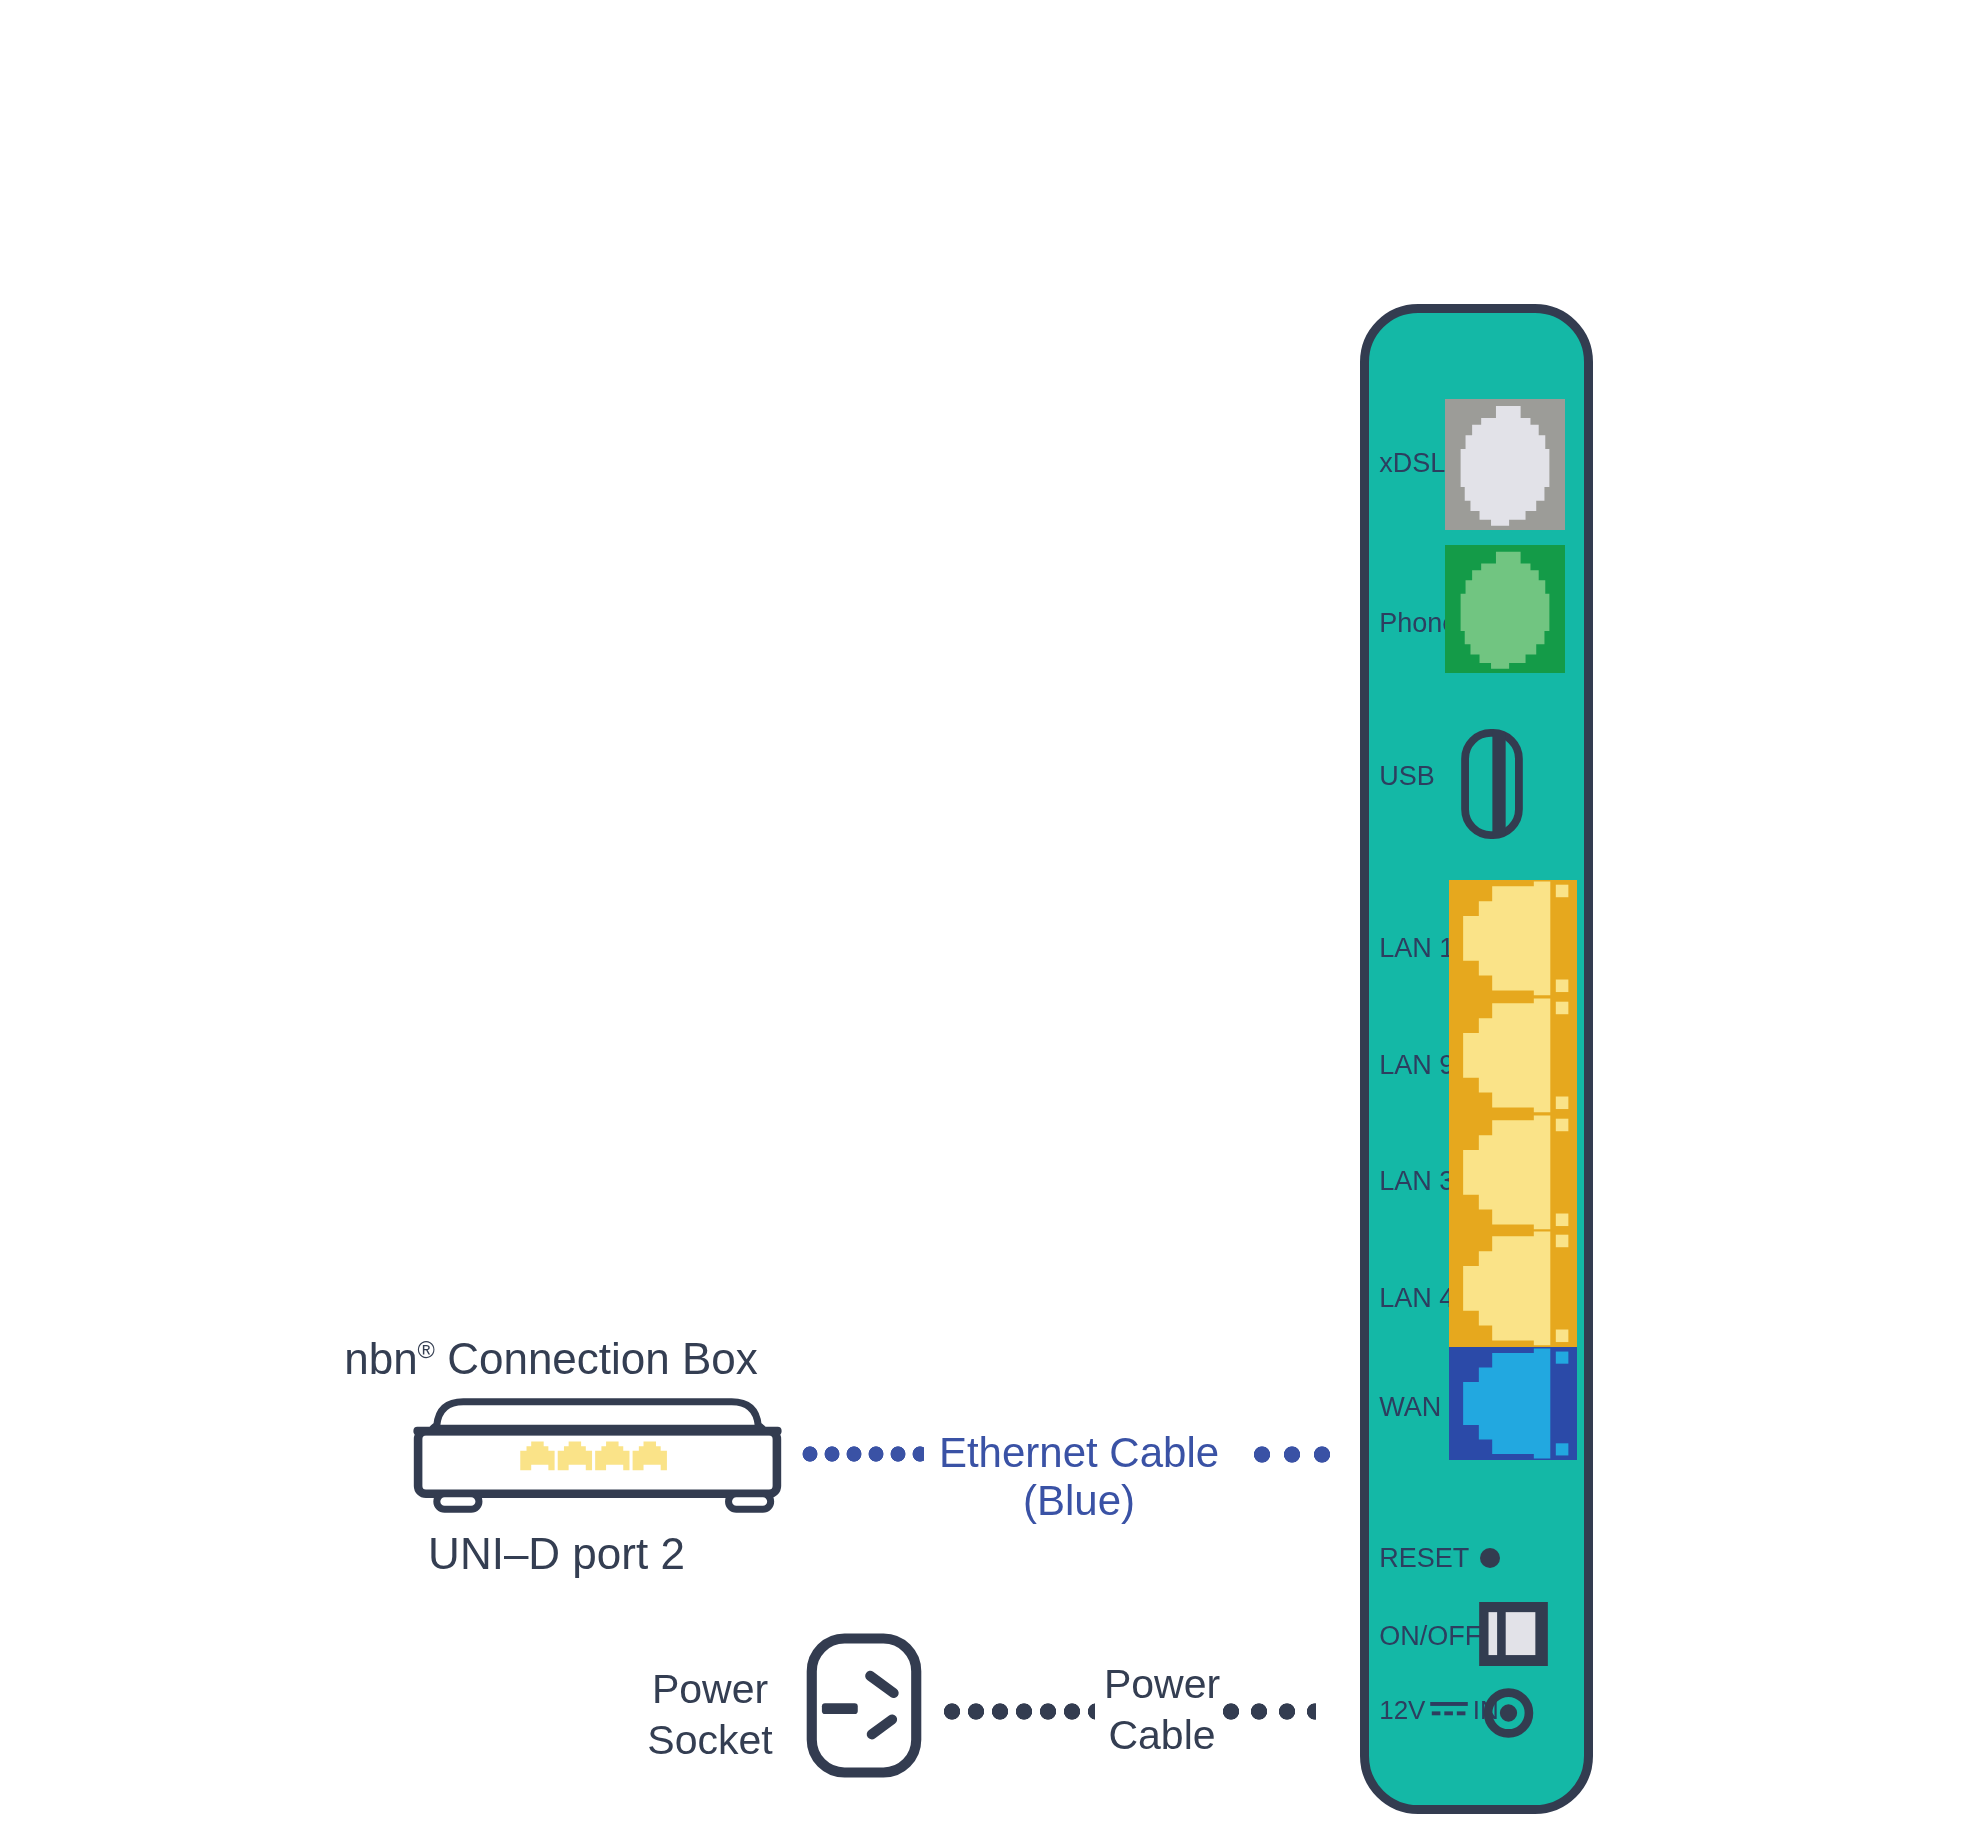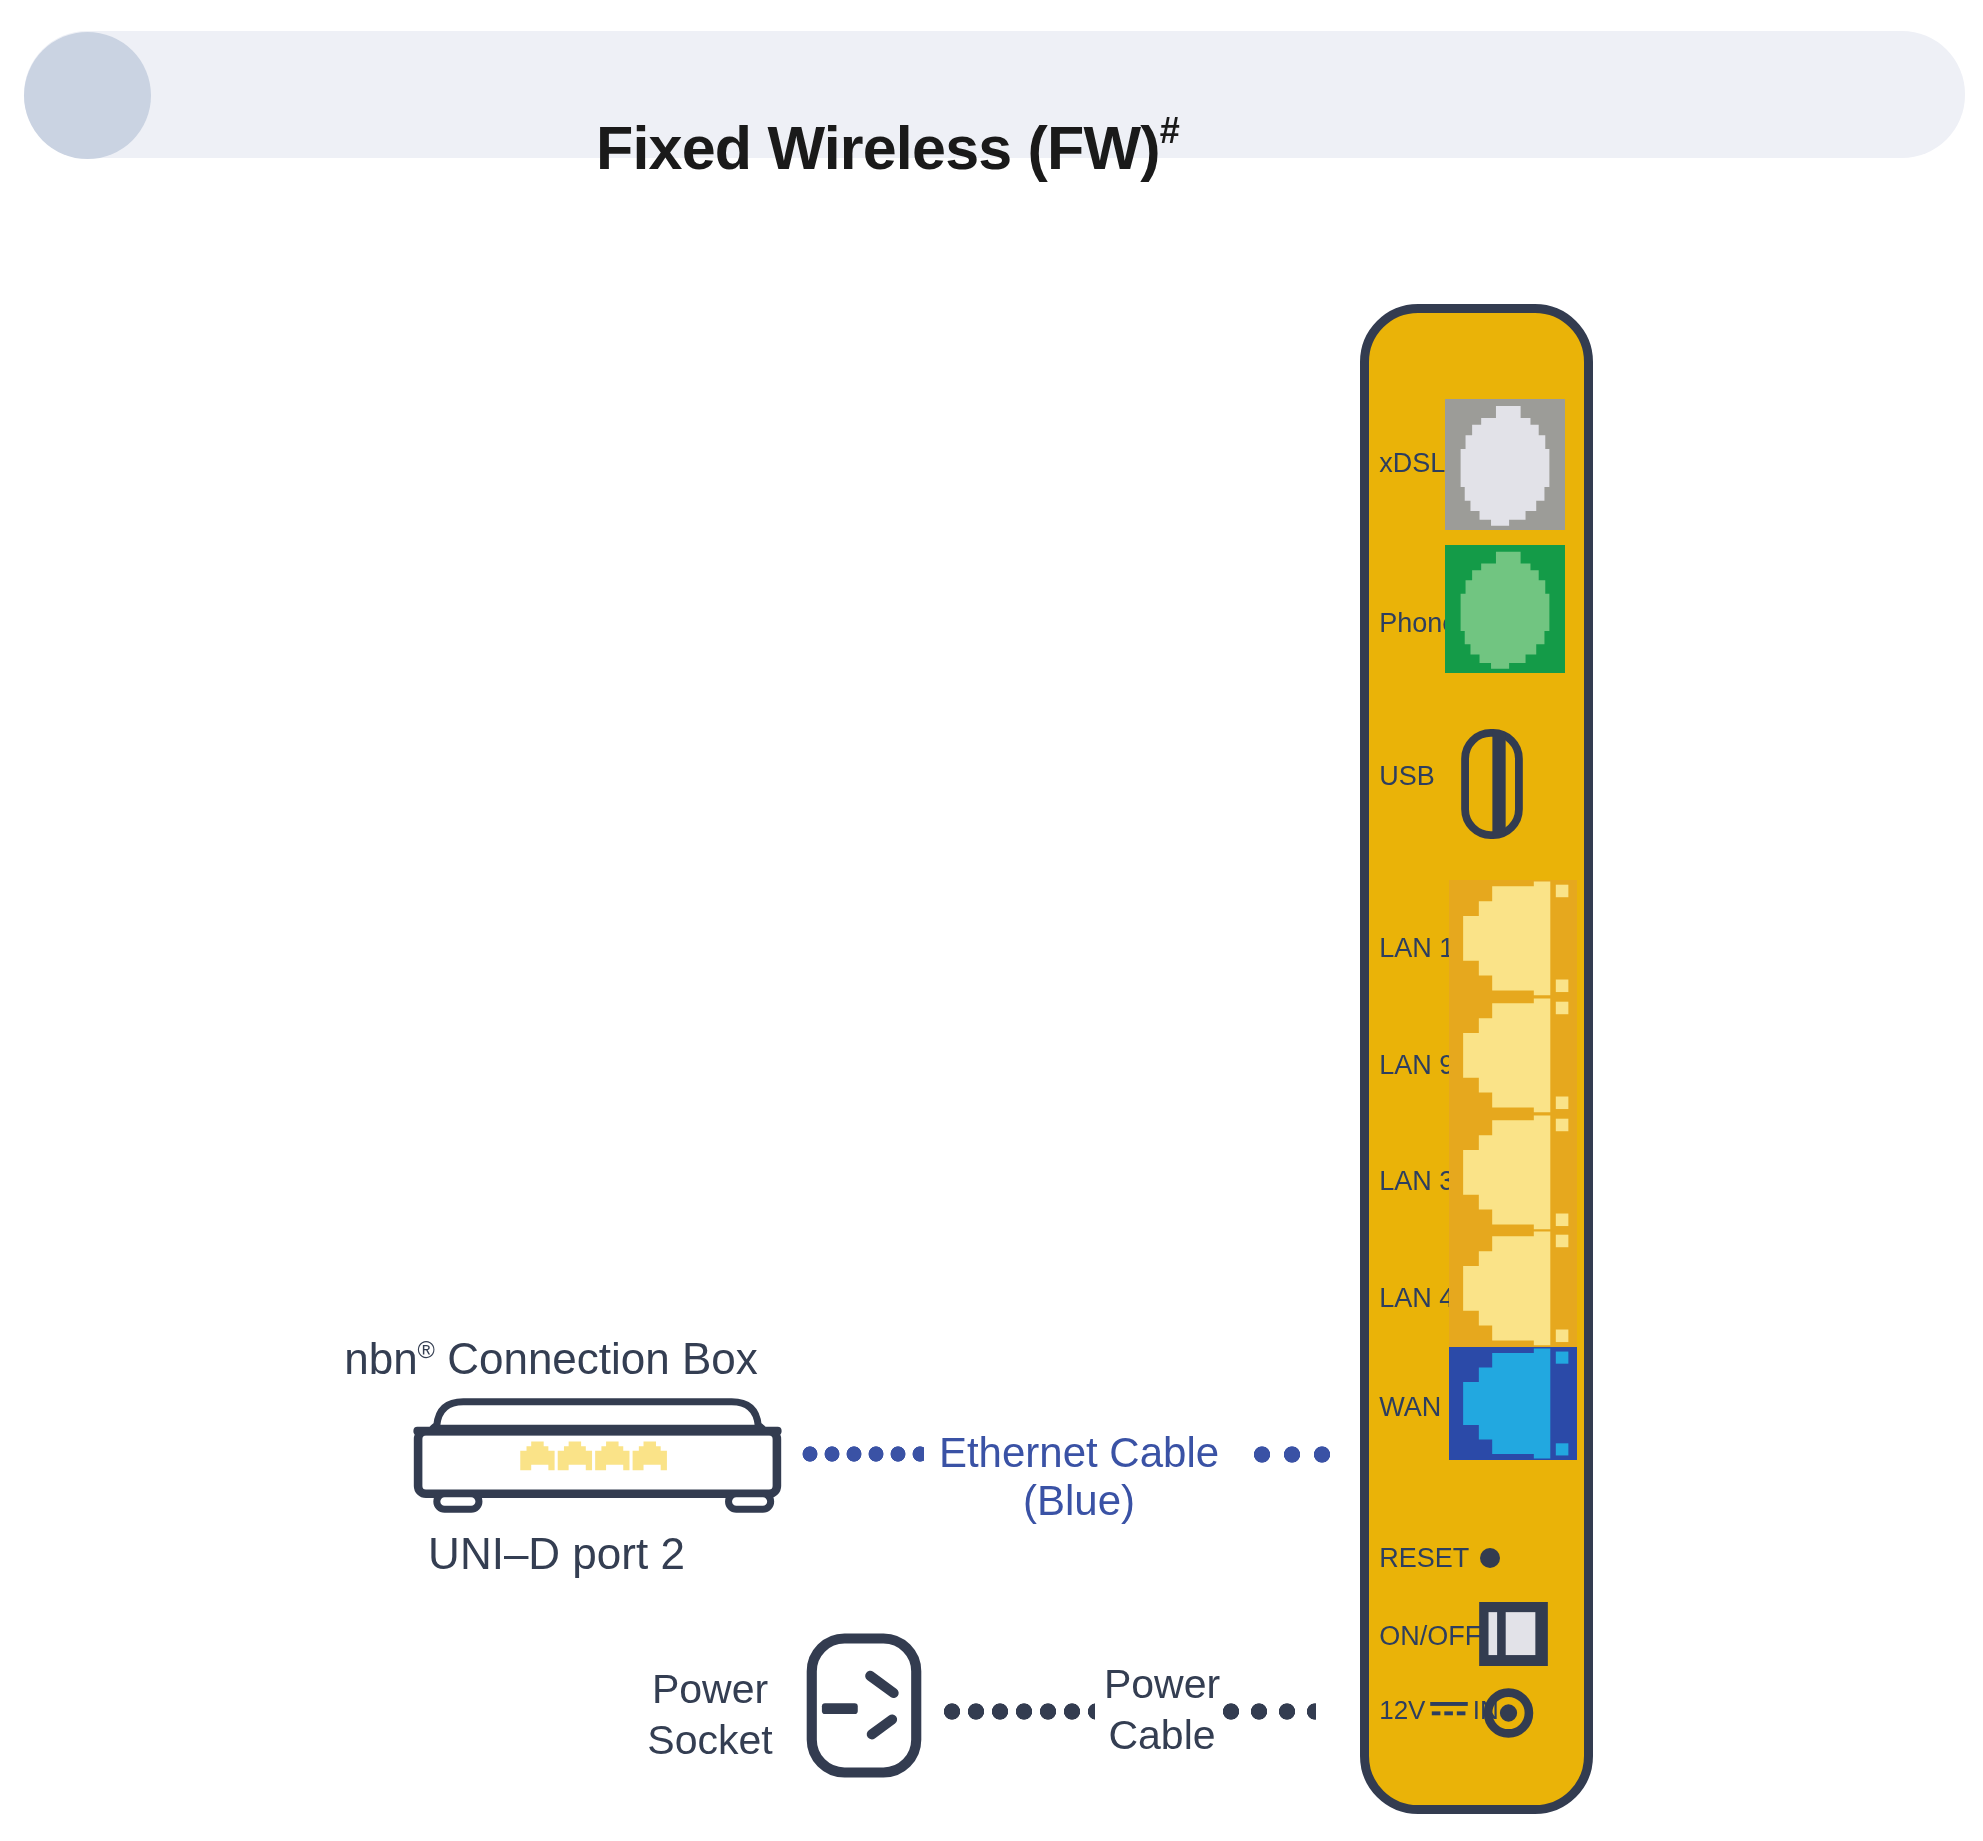--- a/index.html
+++ b/index.html
@@ -12,21 +12,21 @@
   .banner-circle{position:absolute;left:0.8px;top:0.8px;width:127px;height:127px;
           border-radius:50%;background:#cad3e2;}
   .title{position:absolute;left:0;top:0;width:100%;height:127px;line-height:127px;
          text-align:center;padding-right:213px;box-sizing:border-box;
          font-size:61px;font-weight:bold;color:#1a1a1a;letter-spacing:-0.8px;}
   .title sup{font-size:36px;position:relative;top:-4.7px;font-weight:bold;}
 
   
   .router{position:absolute;left:1360px;top:304px;width:233px;height:1510px;
           box-sizing:border-box;border:9.4px solid #333c50;border-radius:58px;
-          background:#eab308;}
+          background:#14b8a6;}
   .port-label{position:absolute;left:10.2px;font-size:27px;line-height:31px;
           color:#2d3e5f;white-space:nowrap;}
   .face{position:absolute;}
   .face svg{display:block;width:100%;height:100%;}
   .lan-block{position:absolute;left:80px;top:567px;width:128px;height:467px;
           display:flex;flex-direction:column;}
   .lan-block svg{display:block;width:128px;height:117px;}
   .wan-block{position:absolute;left:80px;top:1034px;width:128px;height:113px;}
   .wan-block svg{display:block;width:128px;height:113px;}
   .reset-dot{position:absolute;left:111px;top:1235px;width:20.3px;height:20.3px;
@@ -55,24 +55,20 @@
   .pwr-dots-right{left:1217px;top:1703px;width:99px;background-size:28px 17px;}
 
   .box-svg{position:absolute;left:413px;top:1397px;}
   .socket-svg{position:absolute;left:806px;top:1633px;}
 </style>
 </head>
 <body>
 
 <div class="page">
 
-  <div class="banner">
-    <div class="banner-circle"></div>
-    <h1 class="title"><span>Fixed Wireless (FW)</span><sup>#</sup></h1>
-  </div>
 
   <div class="router">
 
     <span class="port-label" style="top:135px">xDSL</span>
     <div class="face" style="left: 76px; top: 86px; width: 120px; height: 131px; background: rgb(156, 156, 152);">
       <svg viewBox="0 0 146 152" preserveAspectRatio="none">
         <path d="M62 8 H92 V22 H104 V30 H114 V42 H122 V58 H127 V102 H121 V118 H111 V130 H98 V140 H78 V147 H56 V140 H42 V130 H31 V118 H24 V102 H19 V58 H25 V42 H33 V30 H44 V22 H62 Z" fill="#e2e2e8"></path>
       </svg>
     </div>
 

